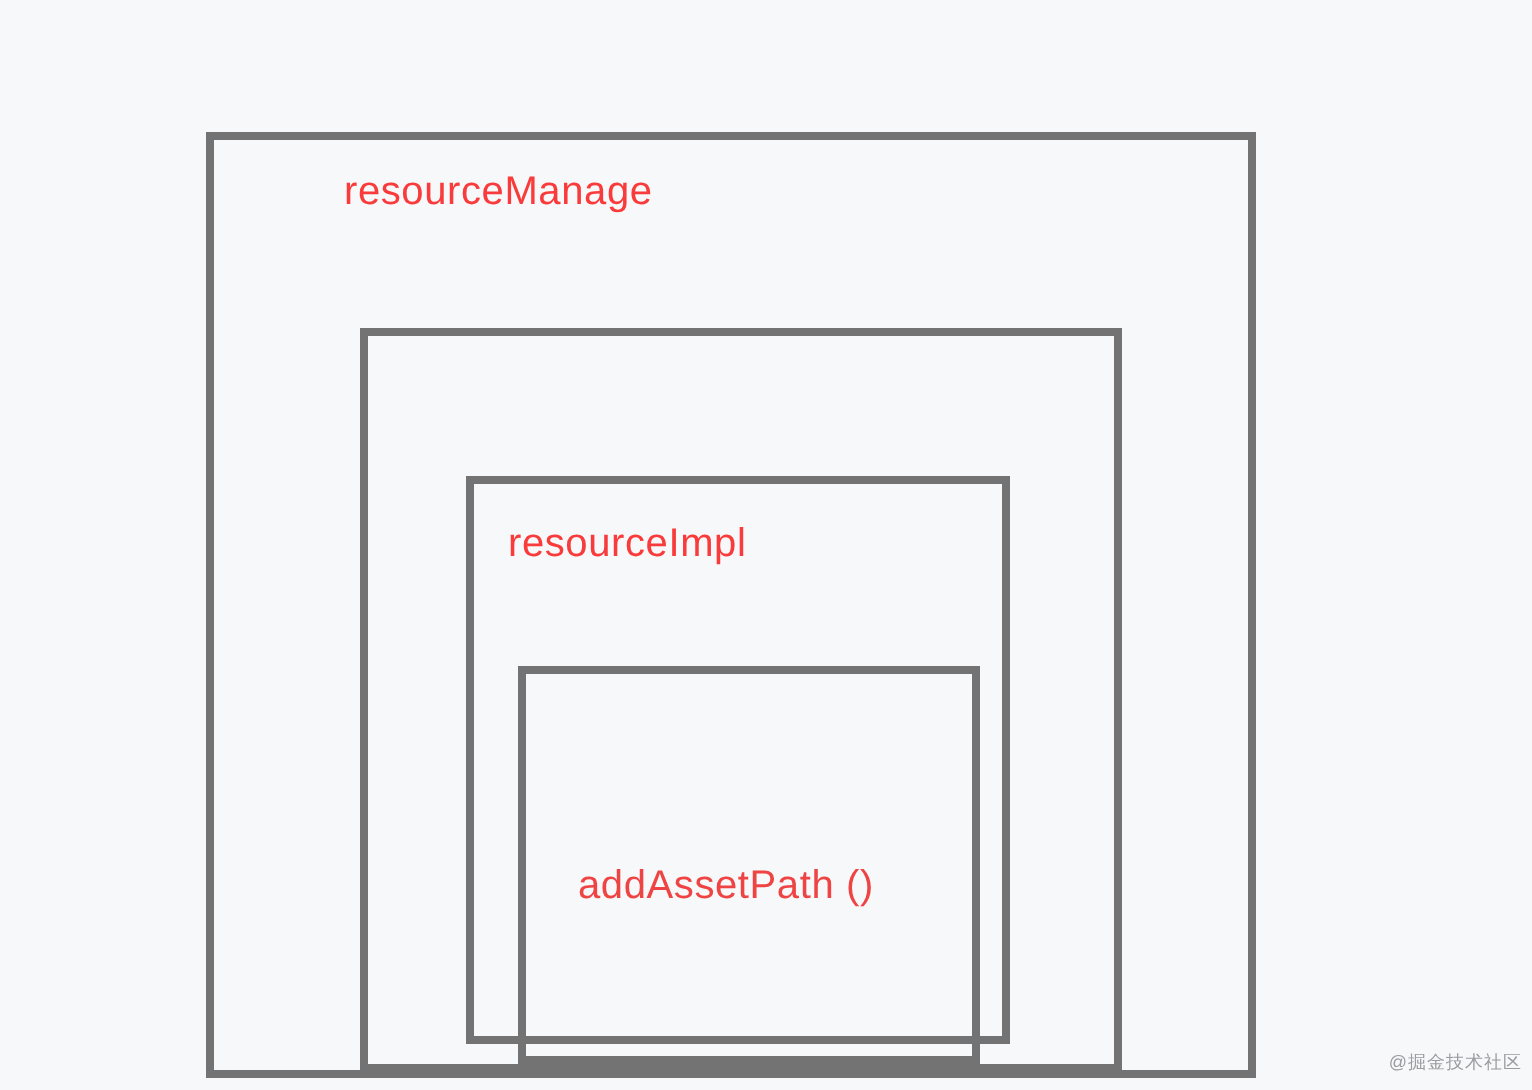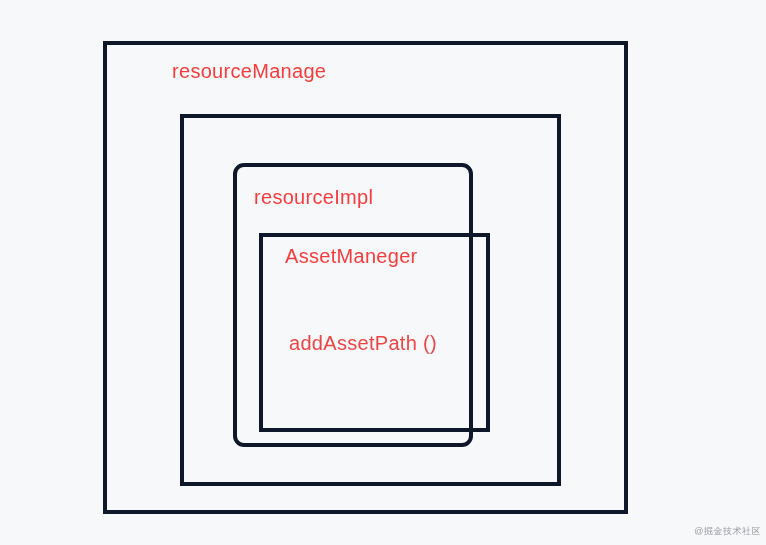--- a/index.html
+++ b/index.html
@@ -13,44 +13,45 @@
     background: #f7f8fa;
     font-family: "Liberation Sans", sans-serif;
     overflow: hidden;
   }
   .diagram {
     position: absolute;
     inset: 0;
   }
   .nest-box {
     position: absolute;
-    border: 4px solid #0f172a;
+    border: 4px solid #737373;
     box-sizing: border-box;
     background: transparent;
+    margin-top: 25px;
   }
   .box-label {
     position: absolute;
     color: #f93b3b;
     font-size: 20px;
     line-height: 1.2;
     white-space: nowrap;
     letter-spacing: 0.3px;
   }
   .method-label {
     position: absolute;
     color: #ef4444;
     font-size: 20px;
     line-height: 1.2;
     white-space: nowrap;
     letter-spacing: 0.3px;
   }
   
   .box-resource-manage { left: 103px; top: 41px;  width: 525px; height: 473px; }
   .box-resource        { left: 73px;  top: 69px;  width: 381px; height: 372px; }
-  .box-resource-impl   { left: 49px;  top: 45px;  width: 240px; height: 284px; border-radius: 11px; }
+  .box-resource-impl   { left: 49px;  top: 45px;  width: 272px; height: 284px; }
   .box-asset-manager   { left: 22px;  top: 66px;  width: 231px; height: 199px; }
 
   .label-resource-manage { left: 65px; top: 14px; }
   .label-resource        { left: 38px; top: 9px;  }
   .label-resource-impl   { left: 17px; top: 18px; }
   .label-asset-manager   { left: 22px; top: 7px;  }
   .label-add-asset-path  { left: 26px; top: 94px; }
 
   .watermark {
     position: absolute;
@@ -68,21 +69,20 @@
 
   <div class="nest-box box-resource-manage">
     <span class="box-label label-resource-manage">resourceManage</span>
 
     <div class="nest-box box-resource">
 
       <div class="nest-box box-resource-impl">
         <span class="box-label label-resource-impl">resourceImpl</span>
 
         <div class="nest-box box-asset-manager">
-          <span class="box-label label-asset-manager">AssetManeger</span>
           <span class="method-label label-add-asset-path">addAssetPath ()</span>
         </div>
 
       </div>
     </div>
   </div>
 
   <span class="watermark">@掘金技术社区</span>
 </div>
 

